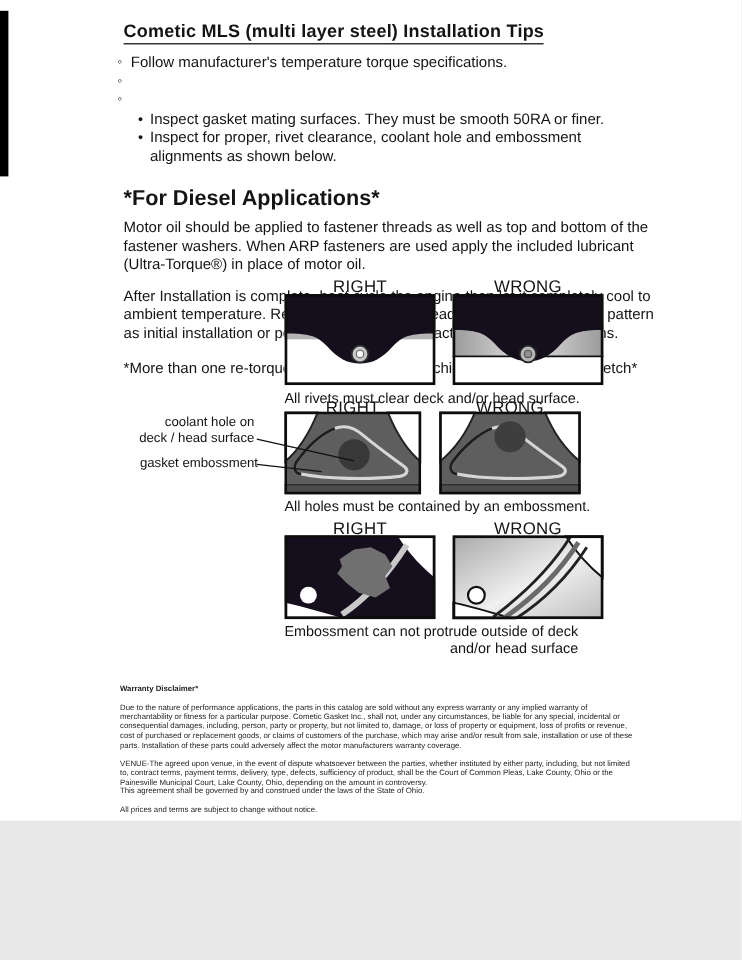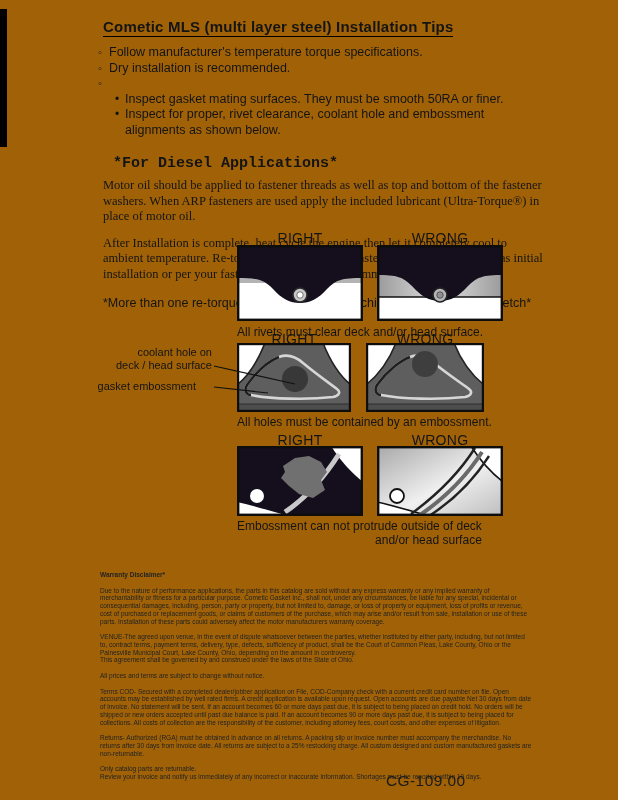--- a/index.html
+++ b/index.html
@@ -1,32 +1,32 @@
 <!DOCTYPE html>
 <html><head>
 <meta charset="utf-8">
 <style>
   html,body{margin:0;padding:0;background:#e8e8e8;}
   .page{
-    position:relative;width:618px;height:800px;background:#a16207;
+    position:relative;width:618px;height:684px;background:#ffffff;
     font-family:"Liberation Sans",sans-serif;color:#141414;overflow:hidden;
     margin:0 auto;
   }
   .bleed{position:absolute;left:0;top:9px;width:7px;height:138px;background:#000;}
   .col{position:absolute;left:98px;top:18px;width:450px;}
   .title{
     display:inline-block;font-size:15px;font-weight:bold;margin:0 0 8px 5px;
     border-bottom:1.6px solid #000;padding-bottom:1px;letter-spacing:.2px;
   }
   .b-row{display:flex;font-size:12.5px;line-height:15.5px;}
   .b-marker{width:11px;flex:0 0 11px;font-size:11px;line-height:15.5px;text-align:left;}
   .b-sub{margin-left:17px;}
   .b-sub .b-marker{width:10px;flex:0 0 10px;font-size:12px;}
-  .diesel-h{font-size:15px;font-weight:bold;margin:17px 0 6px 15px;font-family:Liberation Mono, monospace;}
-  .para{font-size:12.5px;line-height:15.5px;margin:0 0 11px 5px;width:442px;font-family:Liberation Serif, serif;}
+  .diesel-h{font-size:18px;font-weight:bold;margin:17px 0 6px 5px;}
+  .para{font-size:12.5px;line-height:15.5px;margin:0 0 11px 5px;width:442px;}
   .note{font-size:12.5px;line-height:15.5px;margin:14px 0 0 5px;}
   .figures{position:absolute;left:0;top:228px;width:618px;height:332px;}
   .lbl{position:absolute;font-size:14px;font-weight:normal;text-align:center;letter-spacing:.3px;}
   .figbox{position:absolute;}
   .figbox svg{display:block;}
   .cap{position:absolute;font-size:12px;line-height:14px;}
   .ann{position:absolute;font-size:11px;line-height:13px;text-align:right;width:124px;}
   .leader{position:absolute;left:0;top:0;pointer-events:none;}
   .legal{position:absolute;left:100px;top:571px;width:433px;font-size:6.5px;line-height:7.7px;color:#222;}
   .legal-h{font-weight:bold;margin:0 0 8px 0;}
@@ -42,21 +42,20 @@
 
   <div class="col">
     <h1 class="title">Cometic MLS (multi layer steel) Installation Tips</h1>
 
     <div class="b-row">
       <span class="b-marker">◦</span>
       <span>Follow manufacturer's temperature torque specifications.</span>
     </div>
     <div class="b-row">
       <span class="b-marker">◦</span>
-      <span>Dry installation is recommended.</span>
     </div>
     <div class="b-row">
       <span class="b-marker">◦</span>
     </div>
     <div class="b-row b-sub">
       <span class="b-marker">•</span>
       <span>Inspect gasket mating surfaces.  They must be smooth 50RA or finer.</span>
     </div>
     <div class="b-row b-sub">
       <span class="b-marker">•</span>
@@ -106,21 +105,21 @@
     </div>
     <div class="cap" style="left:237px;top:97px;">All rivets must clear deck and/or head surface.</div>
 
     <div class="lbl" style="left:237px;top:103px;width:114px;">RIGHT</div>
     <div class="lbl" style="left:366px;top:103px;width:118px;">WRONG</div>
 
     <div class="ann" style="left:88px;top:118px;">
       <span>coolant hole on</span><br>
       <span>deck / head surface</span>
     </div>
-    <div class="ann" style="left:72px;top:152px;text-align:right;">
+    <div class="ann" style="left:91px;top:152px;text-align:right;">
       <span>gasket embossment</span>
     </div>
 
     <div class="figbox" style="left:237px;top:115px;">
       <svg width="114" height="69" viewBox="0 0 114 69">
         <rect x="0" y="0" width="114" height="69" fill="#5e5e5e"></rect>
         <rect x="0" y="61" width="114" height="8" fill="#4d4d4d"></rect>
         <line x1="0" y1="61" x2="114" y2="61" stroke="#2e2e2e" stroke-width="1.2"></line>
         <path d="M0,0 H28 C20,20 10,34 0,42 Z" fill="#ffffff" stroke="#222" stroke-width="1.6"></path>
         <path d="M114,0 H86 C94,20 104,34 114,42 Z" fill="#ffffff" stroke="#222" stroke-width="1.6"></path>

